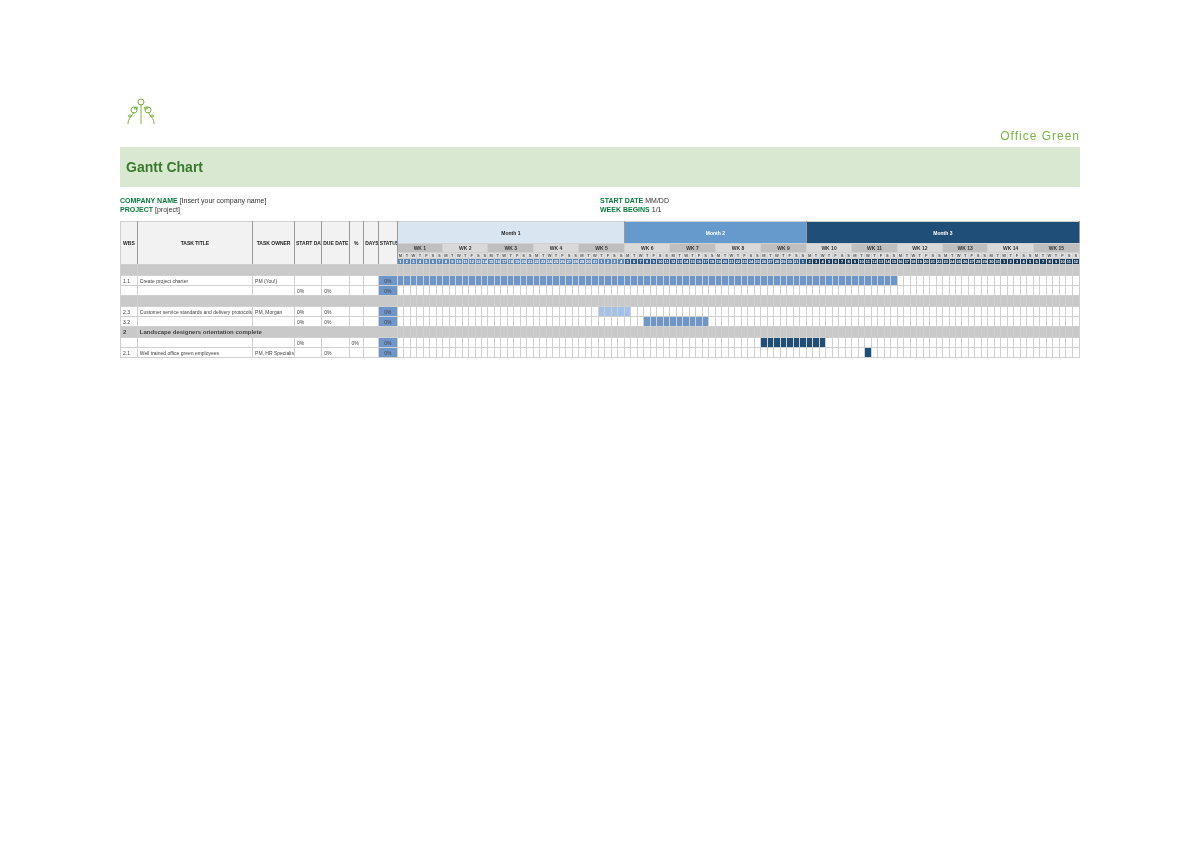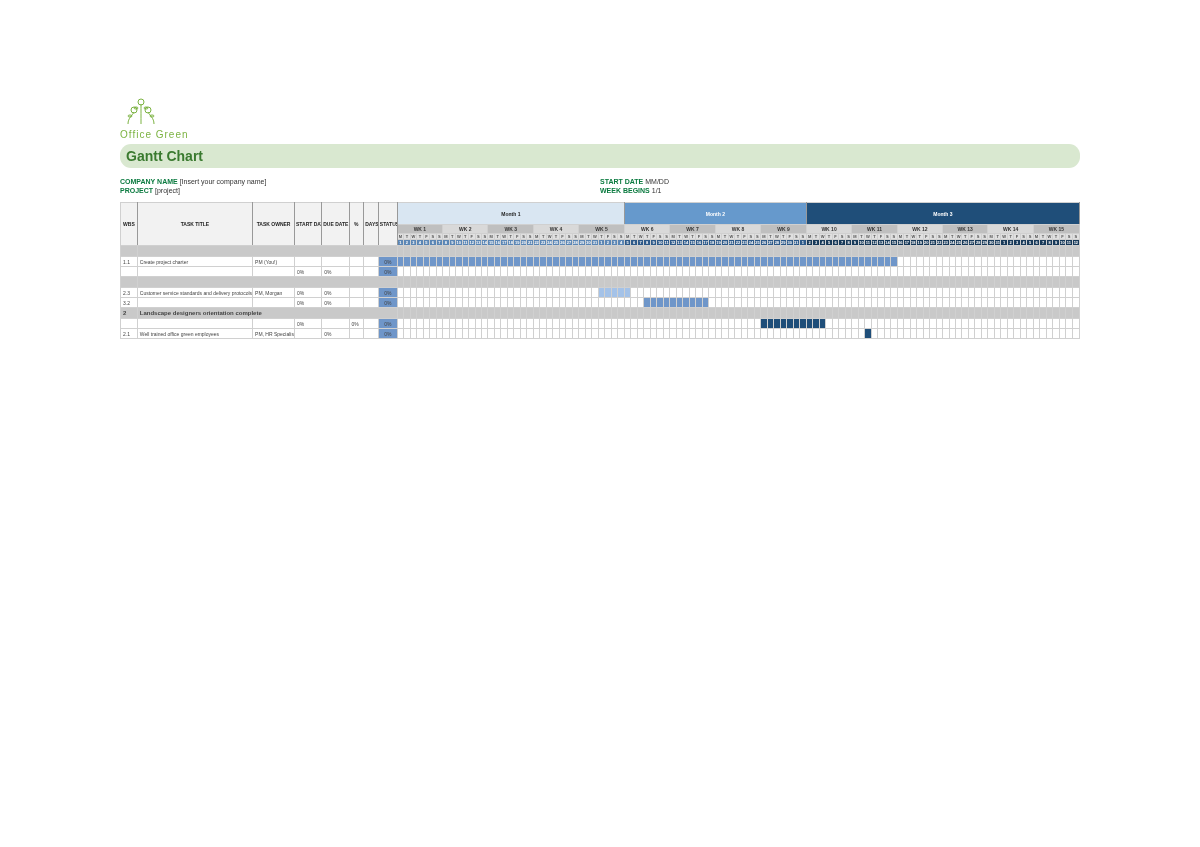--- a/index.html
+++ b/index.html
@@ -1,20 +1,20 @@
 <!DOCTYPE html>
 <html><head>
 <meta charset="utf-8">
 <style>
   * { box-sizing: border-box; margin: 0; padding: 0; }
   body { font-family: Arial, sans-serif; font-size: 6px; background: #fff; padding: 98px 120px 0 120px; }
   .logo-area { margin-bottom: 4px; }
   .logo-icon { display: inline-block; }
-  .logo-text { font-size: 10px; color: #7cb342; letter-spacing: 1px; margin-top: 2px; }
-  .title-bar { background: #d9e8d0; padding: 4px 6px; color: #3a7a2f; font-size: 14px; font-weight: bold; border-radius: 11px; }
+  .logo-text { font-size: 12px; color: #7cb342; letter-spacing: 1px; margin-top: 2px; text-align: right; }
+  .title-bar { background: #d9e8d0; padding: 12px 6px; color: #3a7a2f; font-size: 14px; font-weight: bold; }
   .meta-row { display: flex; justify-content: space-between; margin: 10px 0 8px 0; font-size: 7px; }
   .meta-left, .meta-right { display: flex; flex-direction: column; gap: 2px; }
   .meta-left { flex: 1; }
   .meta-right { flex: 1; }
   .meta-label { color: #0a7a3f; font-weight: bold; }
   .meta-value { color: #333; }
   .gantt { width: 960px; border-collapse: collapse; table-layout: fixed; }
   .gantt th, .gantt td { border: 1px solid #d0d0d0; overflow: hidden; white-space: nowrap; font-size: 5px; }
   .gantt th { background: #f2f2f2; color: #555; text-align: center; padding: 2px 1px; }
   .gantt td { height: 10px; text-align: left; padding: 0 2px; color: #444; }

